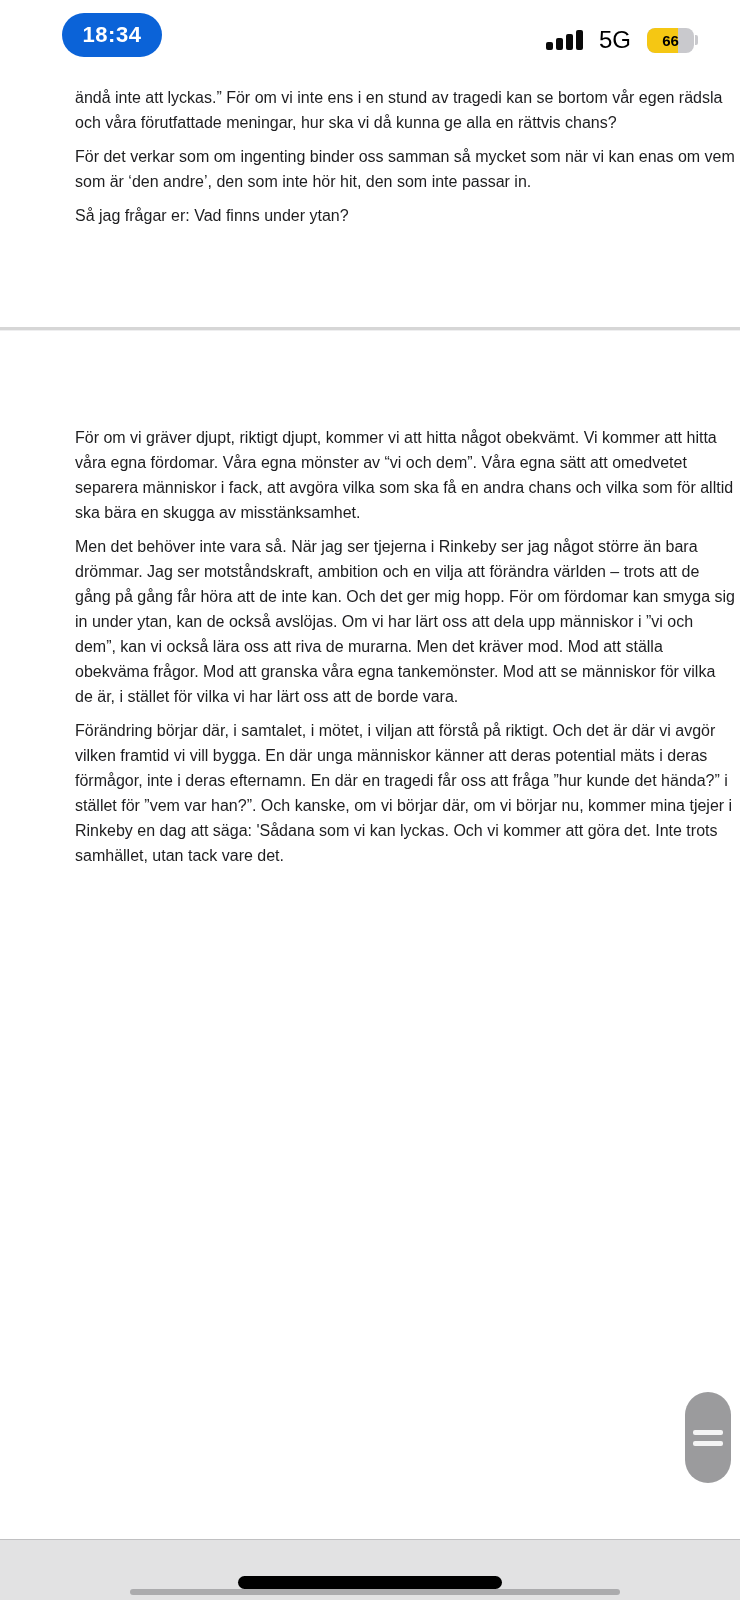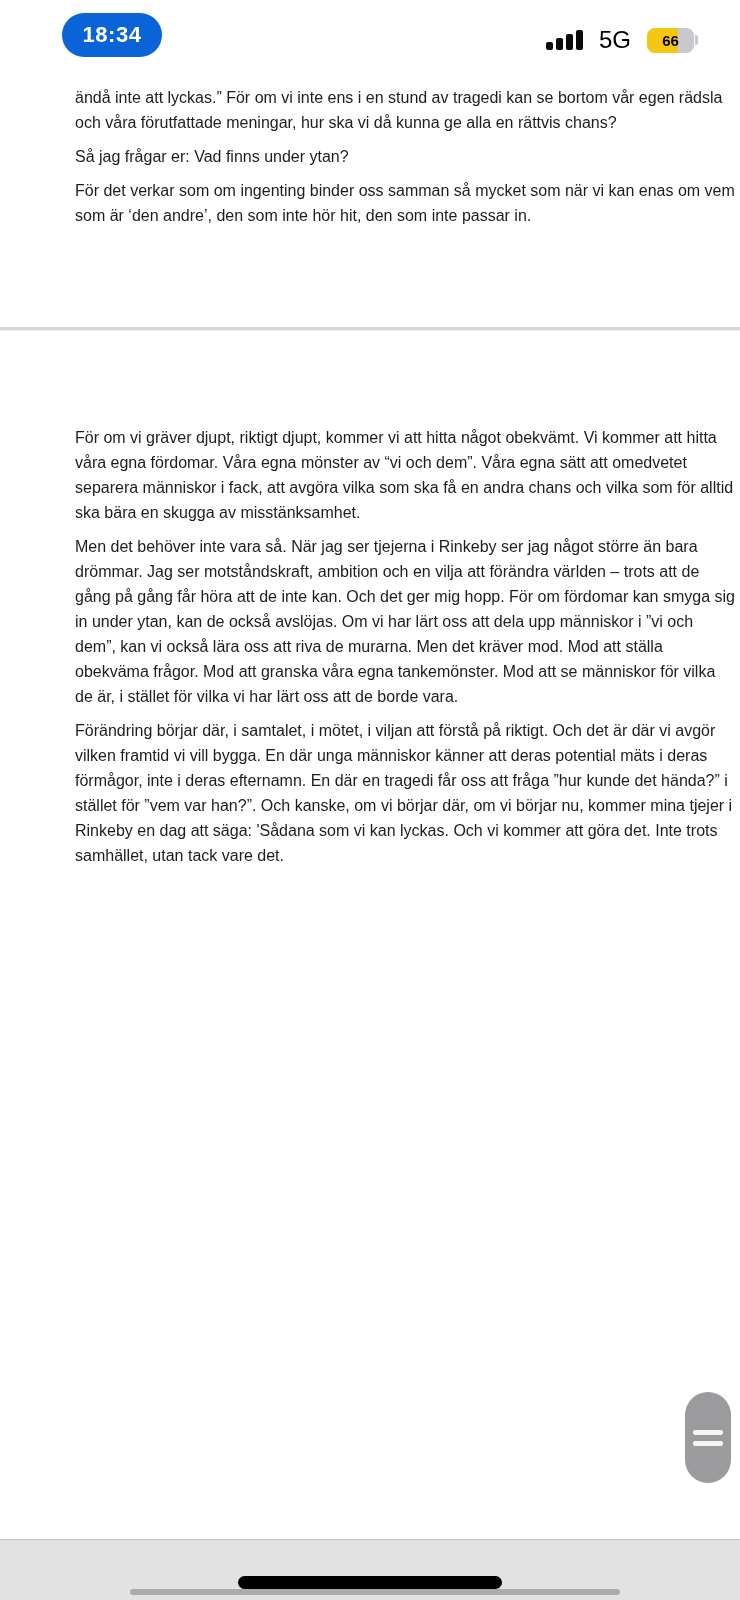--- a/index.html
+++ b/index.html
@@ -107,22 +107,22 @@
           <span class="battery-fill"></span>
           <span class="battery-num">66</span>
         </span>
         <span class="battery-cap"></span>
       </span>
     </div>
   </div>
 
   <div class="doc-text page1">
     <p>ändå inte att lyckas.” För om vi inte ens i en stund av tragedi kan se bortom vår egen rädsla och våra förutfattade meningar, hur ska vi då kunna ge alla en rättvis chans?</p>
+    <p>För det verkar som om ingenting binder oss samman så mycket som när vi kan enas om vem som är ‘den andre’, den som inte hör hit, den som inte passar in.</p>
     <p>Så jag frågar er: Vad finns under ytan?</p>
-    <p>För det verkar som om ingenting binder oss samman så mycket som när vi kan enas om vem som är ‘den andre’, den som inte hör hit, den som inte passar in.</p>
   </div>
 
   <div class="page-divider"></div>
 
   <div class="doc-text page2">
     <p>För om vi gräver djupt, riktigt djupt, kommer vi att hitta något obekvämt. Vi kommer att hitta våra egna fördomar. Våra egna mönster av “vi och dem”. Våra egna sätt att omedvetet separera människor i fack, att avgöra vilka som ska få en andra chans och vilka som för alltid ska bära en skugga av misstänksamhet.</p>
     <p>Men det behöver inte vara så. När jag ser tjejerna i Rinkeby ser jag något större än bara drömmar. Jag ser motståndskraft, ambition och en vilja att förändra världen – trots att de gång på gång får höra att de inte kan. Och det ger mig hopp. För om fördomar kan smyga sig in under ytan, kan de också avslöjas. Om vi har lärt oss att dela upp människor i ”vi och dem”, kan vi också lära oss att riva de murarna. Men det kräver mod. Mod att ställa obekväma frågor. Mod att granska våra egna tankemönster. Mod att se människor för vilka de är, i stället för vilka vi har lärt oss att de borde vara.</p>
     <p>Förändring börjar där, i samtalet, i mötet, i viljan att förstå på riktigt. Och det är där vi avgör vilken framtid vi vill bygga. En där unga människor känner att deras potential mäts i deras förmågor, inte i deras efternamn. En där en tragedi får oss att fråga ”hur kunde det hända?” i stället för ”vem var han?”. Och kanske, om vi börjar där, om vi börjar nu, kommer mina tjejer i Rinkeby en dag att säga: 'Sådana som vi kan lyckas. Och vi kommer att göra det. Inte trots samhället, utan tack vare det.</p>
   </div>
 

